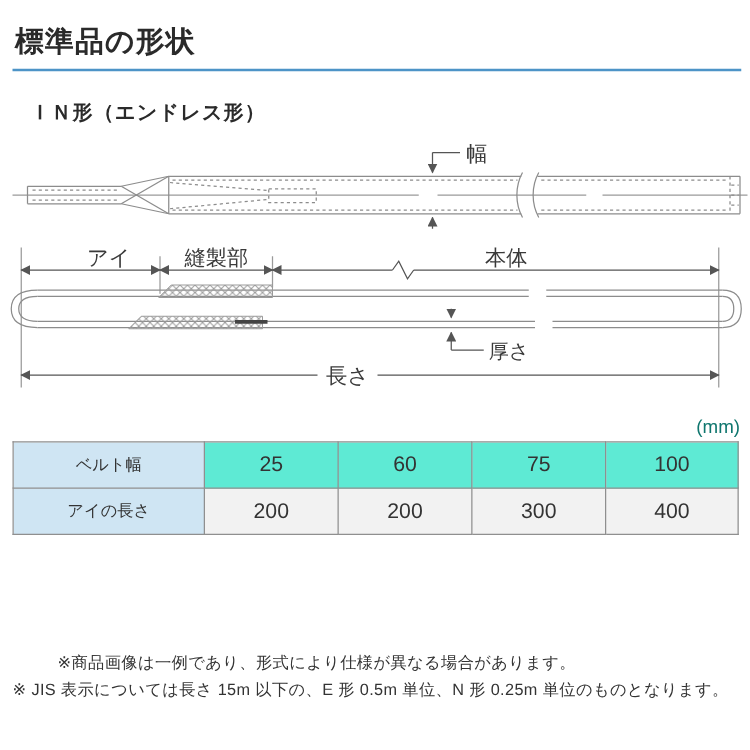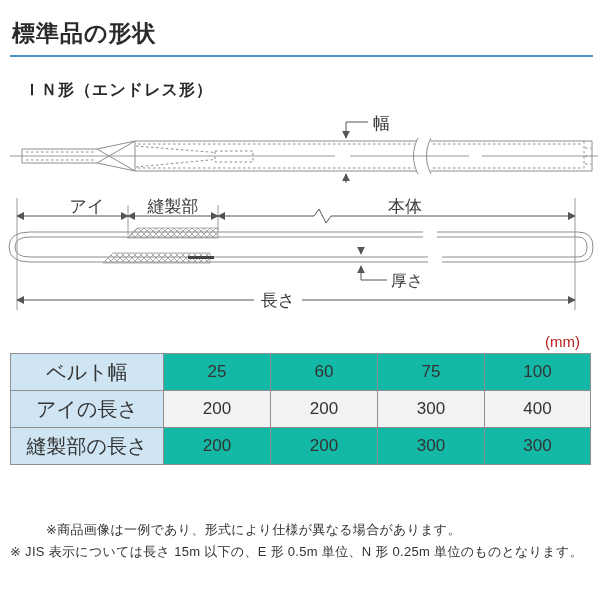--- a/index.html
+++ b/index.html
@@ -15,32 +15,32 @@
   .title-rule{left:10px;top:55px;width:583px;height:2px;background:#4d94c7;}
   .section-title{
     left:24px;top:80px;font-size:16px;font-weight:bold;color:#2a2a2a;
     letter-spacing:1px;
   }
   .diagram-svg{left:0;top:108px;}
   .diagram-svg text{
     font-family:"Liberation Sans","DejaVu Sans",sans-serif;
     fill:#3a3a3a;
   }
-  .unit-label{right:20px;top:333px;font-size:15px;color:#b91c1c;margin-left:29px;}
+  .unit-label{right:8px;top:333px;font-size:15px;color:#0f766e;margin-left:29px;}
   table.spec{
     position:absolute;left:10px;top:353px;width:580px;
     border-collapse:collapse;table-layout:fixed;
   }
   table.spec td{
     border:1px solid #8f8f8f;height:36px;text-align:center;
     vertical-align:middle;font-size:17px;color:#333;padding:0;
   }
-  table.spec td.rowlabel{background:#cfe5f3;font-size:20px;}
+  table.spec td.rowlabel{background:#cfe5f3;font-size:13px;}
   table.spec tr.alt td.val{background:#f2f2f2;}
-  table.spec td.val{background:#14b8a6;}
+  table.spec td.val{background:#5eead4;}
   .note{left:10px;font-size:13px;color:#333;letter-spacing:0.3px;}
   .note1{top:521px;margin-left:36px;}
   .note2{top:543px;}
 </style>
 </head>
 <body>
 
 <div class="abs page-title">標準品の形状</div>
 <div class="abs title-rule"></div>
 <div class="abs section-title">ＩＮ形（エンドレス形）</div>
@@ -191,24 +191,17 @@
       <td class="val">75</td>
       <td class="val">100</td>
     </tr>
     <tr class="alt">
       <td class="rowlabel">アイの長さ</td>
       <td class="val">200</td>
       <td class="val">200</td>
       <td class="val">300</td>
       <td class="val">400</td>
     </tr>
-    <tr>
-      <td class="rowlabel">縫製部の長さ</td>
-      <td class="val">200</td>
-      <td class="val">200</td>
-      <td class="val">300</td>
-      <td class="val">300</td>
-    </tr>
   </tbody>
 </table>
 
 <div class="abs note note1">※商品画像は一例であり、形式により仕様が異なる場合があります。</div>
 <div class="abs note note2">※ JIS 表示については長さ 15m 以下の、E 形 0.5m 単位、N 形 0.25m 単位のものとなります。</div>
 
 </body></html>

